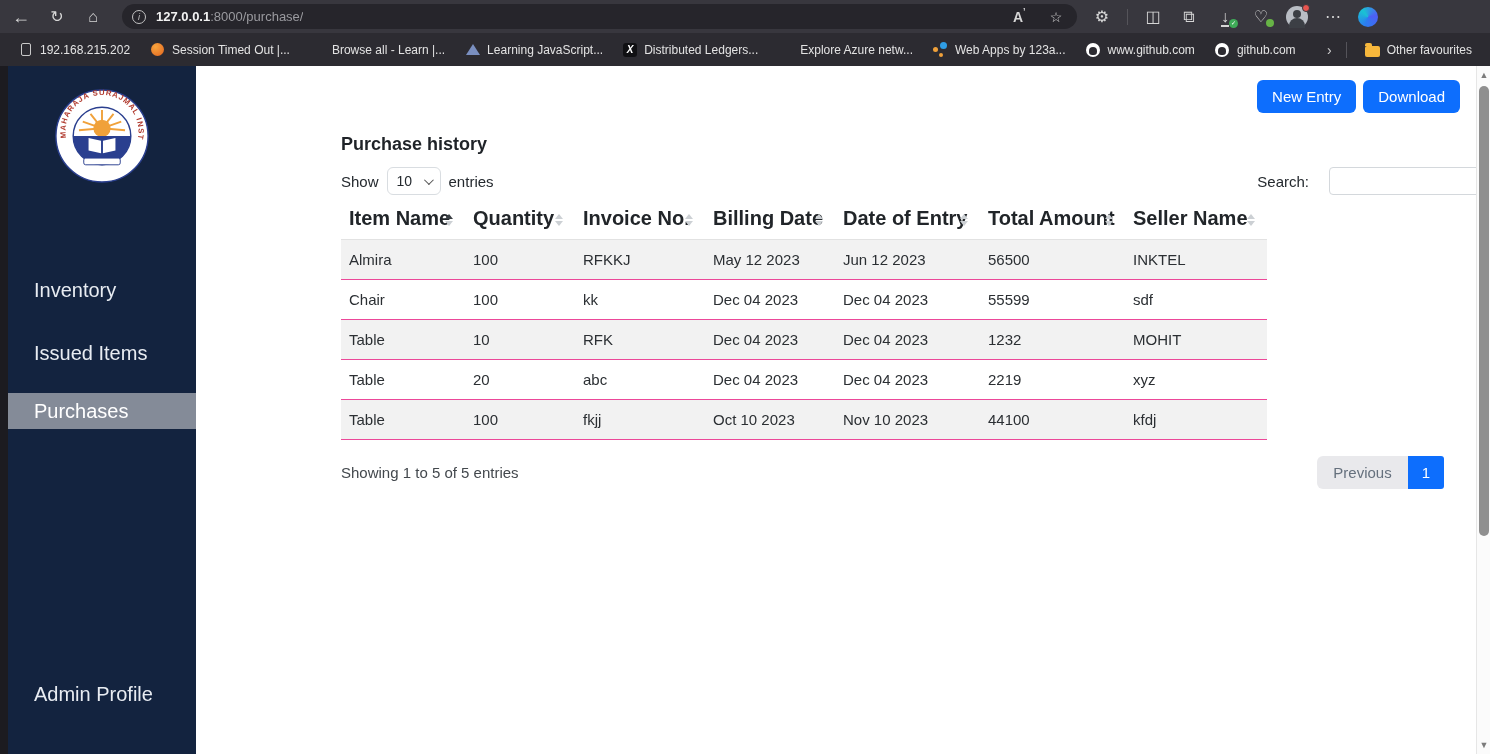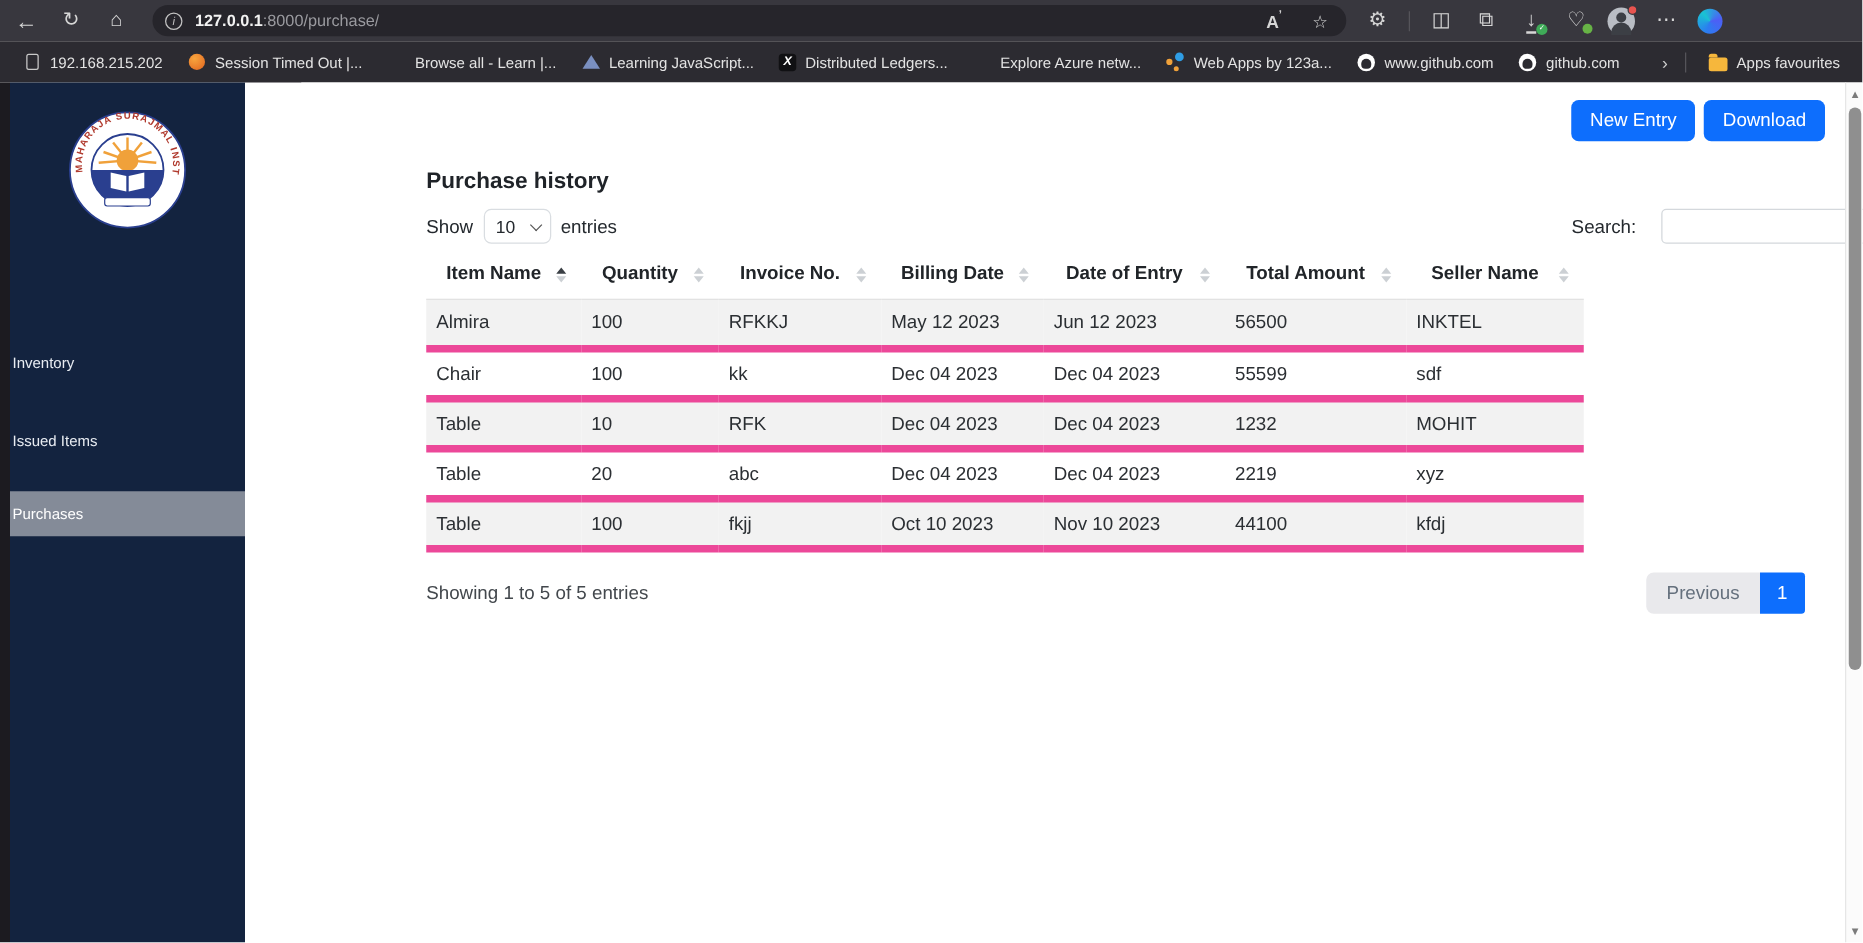--- a/index.html
+++ b/index.html
@@ -87,22 +87,22 @@
   
   .pg-scrollbar { position:absolute; right:0; top:66px; bottom:0; width:14px; background:#fbfbfb; border-left:1px solid #e6e6e6; }
   .sb-arrow { position:absolute; left:0; width:14px; height:14px; color:#7b7b7b; font-size:9px; text-align:center; line-height:14px; }
   .sb-arrow.up { top:2px; } .sb-arrow.down { bottom:2px; }
   .sb-thumb { position:absolute; left:2px; top:20px; width:10px; height:450px; background:#8f8f8f; border-radius:5px; }
 
   
   .logo-wrap { display:flex; justify-content:center; margin-top:22px; }
   .brand { text-align:center; color:#fff; font-size:23px; font-weight:700; letter-spacing:0.5px; margin-top:10px; }
   .nav { margin-top:88px; }
-  .nav-item { height:36px; display:flex; align-items:center; padding-left:2px;
-    color:#e8ecf2; font-size:12px; cursor:pointer; }
+  .nav-item { height:36px; display:flex; align-items:center; padding-left:26px;
+    color:#e8ecf2; font-size:20px; cursor:pointer; }
   .nav-item + .nav-item { margin-top:27px; }
   .nav-item.active { background:#848b98; color:#fff; margin-top:22px; }
   .nav-item.admin { position:absolute; bottom:42px; left:0; right:0; }
 
   
   .top-actions { position:absolute; top:14px; right:16px; display:flex; gap:7px; }
   .btn-primary { background:#0d6efd; color:#fff; border:none; border-radius:6px;
     font-size:15px; font-family:inherit; padding:8px 15px; cursor:pointer; }
 
   .page-inner { margin-left:100px; padding-top:68px; width:1160px; }
@@ -114,26 +114,26 @@
     display:inline-flex; align-items:center; justify-content:space-between; padding:0 9px; gap:8px; cursor:pointer; background:#fff; }
   .select-box .val { font-size:14px; color:#24292e; }
   .caret { width:7px; height:7px; border-right:1.6px solid #555; border-bottom:1.6px solid #555;
     transform:rotate(45deg) translateY(-2px); }
   .search-ctl { display:flex; align-items:center; gap:20px; font-size:15px; color:#24292e; }
   .search-input { width:172px; height:28px; border:1px solid #d4d8dc; border-radius:4px; padding:0 8px;
     font-size:14px; font-family:inherit; outline:none; }
 
   table.data { border-collapse:collapse; width:926px; margin-top:10px; table-layout:fixed; }
   table.data th {
-    text-align:center; font-size:15px; font-weight:700; color:#212529;
+    text-align:right; font-size:20px; font-weight:700; color:#212529;
     height:34px; padding:0 24px 6px 8px; position:relative; cursor:pointer;
     border-bottom:1px solid #e2e2e2; white-space:nowrap;
   }
   table.data td { font-size:15px; color:#2b2f33; height:40px; padding:0 8px; }
-  table.data tbody tr { border-bottom:6px solid #ec4899; }
+  table.data tbody tr { border-bottom:1px solid #ec4899; }
   table.data tbody tr:nth-child(odd) { background:#f2f2f2; }
   .col-0{width:124px} .col-1{width:110px} .col-2{width:130px} .col-3{width:130px}
   .col-4{width:145px} .col-5{width:145px} .col-6{width:142px}
   .sorters { position:absolute; right:12px; top:45%; transform:translateY(-50%); display:flex; flex-direction:column; gap:2px; }
   .tri-up { width:0; height:0; border-left:4px solid transparent; border-right:4px solid transparent; border-bottom:5px solid #ccd0d4; }
   .tri-down { width:0; height:0; border-left:4px solid transparent; border-right:4px solid transparent; border-top:5px solid #ccd0d4; }
   th.sorted .tri-up { border-bottom-color:#3a3f44; }
 
   .footer-row { width:1103px; margin-top:16px; display:flex; justify-content:space-between; align-items:center; }
   .info-text { font-size:15px; color:#43484d; }
@@ -232,21 +232,21 @@
       </span>
     <span class="bm-label">github.com</span>
   </span>
   <span class="bm-right">
     <span class="bm-chevron">›</span>
     <span class="bm-sep"></span>
     <span class="bm-item">
       <span class="fav">
           <span class="fav-folder"></span>
         </span>
-      <span class="bm-label">Apps favourites</span>
+      <span class="bm-label">Other favourites</span>
     </span>
   </span>
 </div>
 
 <div class="win-left-edge"></div>
 
 <div class="sidebar">
   <div class="logo-wrap">
     <svg width="96" height="96" viewBox="0 0 100 100">
       <defs>
@@ -272,20 +272,21 @@
       <path d="M36,52 L49,55 L49,68 L36,65 Z" fill="#ffffff"></path>
       <path d="M64,52 L51,55 L51,68 L64,65 Z" fill="#ffffff"></path>
       <rect x="31" y="73" width="38" height="7" rx="2" fill="#ffffff" stroke="#2a3f8f" stroke-width="1"></rect>
     </svg>
   </div>
   <div class="nav">
     <div class="nav-item">Inventory</div>
     <div class="nav-item">Issued Items</div>
     <div class="nav-item active">Purchases</div>
   </div>
+  <div class="nav-item admin">Admin Profile</div>
 </div>
 
 <div class="content">
   <div class="top-actions">
     <button class="btn-primary">New Entry</button>
     <button class="btn-primary">Download</button>
   </div>
 
   <div class="page-inner">
     <div class="page-title">Purchase history</div>

